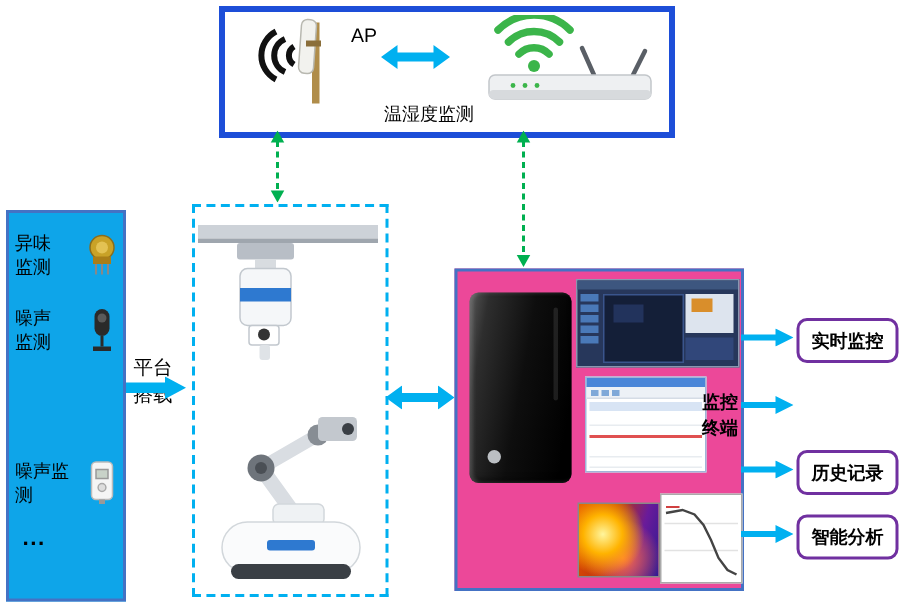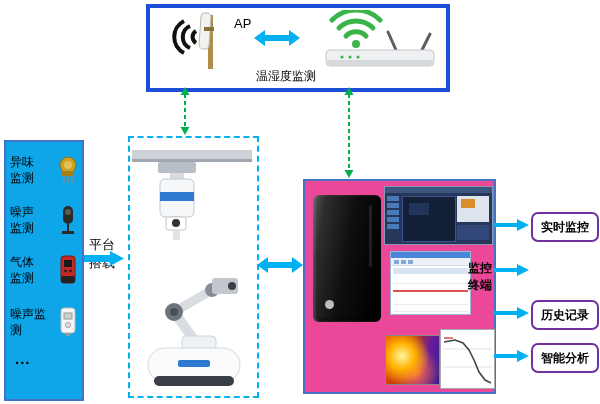--- a/index.html
+++ b/index.html
@@ -131,30 +131,20 @@
     <div class="sensor-row" style="top:56px">
       <span class="sensor-label">噪声监测</span>
       <svg width="22" height="30" viewBox="0 0 22 30">
         <rect x="6" y="1" width="10" height="18" rx="5" fill="#2A2A2A"></rect>
         <circle cx="11" cy="7" r="3" fill="#5A5A5A"></circle>
         <line x1="11" y1="19" x2="11" y2="26" stroke="#2A2A2A" stroke-width="2"></line>
         <rect x="5" y="26" width="12" height="3" fill="#2A2A2A"></rect>
       </svg>
     </div>
 
-    <div class="sensor-row" style="top:106px">
-      <span class="sensor-label">气体监测</span>
-      <svg width="22" height="30" viewBox="0 0 22 30">
-        <rect x="4" y="1" width="14" height="27" rx="3" fill="#C62828" stroke="#7F1616"></rect>
-        <rect x="7" y="5" width="8" height="7" fill="#1A1A1A"></rect>
-        <circle cx="8.5" cy="16" r="1.4" fill="#222"></circle>
-        <circle cx="13.5" cy="16" r="1.4" fill="#222"></circle>
-        <rect x="4" y="21" width="14" height="7" rx="2" fill="#222"></rect>
-      </svg>
-    </div>
 
     <div class="sensor-row" style="top:158px">
       <span class="sensor-label wide">噪声监测</span>
       <svg width="22" height="30" viewBox="0 0 22 30">
         <rect x="4" y="1" width="14" height="25" rx="3" fill="#F5F5F5" stroke="#BBB"></rect>
         <rect x="7" y="6" width="8" height="6" fill="#C8D2C8" stroke="#999"></rect>
         <circle cx="11" cy="18" r="2.6" fill="#DDD" stroke="#AAA"></circle>
         <rect x="9" y="26" width="4" height="3" fill="#999"></rect>
       </svg>
     </div>

